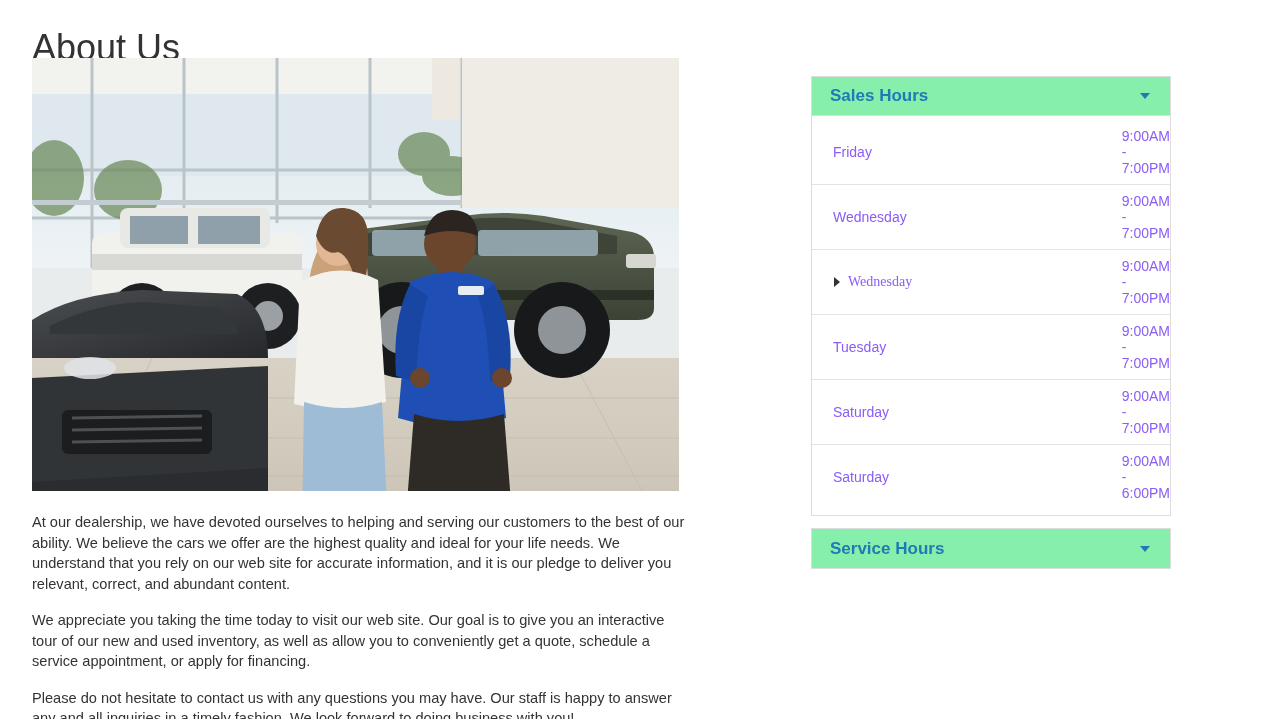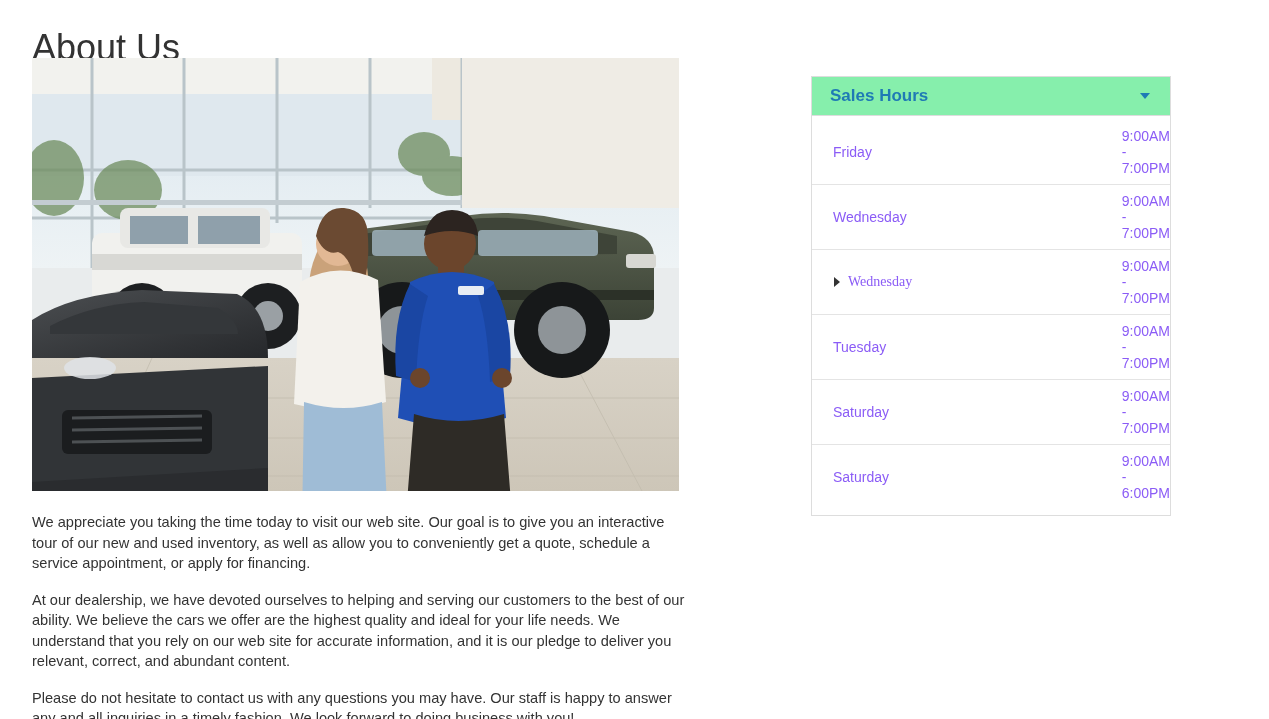--- a/index.html
+++ b/index.html
@@ -239,22 +239,22 @@
         <path d="M462 226 q20 36 16 92 l-20 6 q-2 -56 -12 -86 Z" fill="#1a46a3"></path>
         <path d="M382 356 q44 14 90 0 l10 126 q-54 14 -110 0 Z" fill="#2e2b26"></path>
         <circle cx="388" cy="320" r="10" fill="#6b452c"></circle>
         <circle cx="470" cy="320" r="10" fill="#6b452c"></circle>
         <rect x="426" y="228" width="26" height="9" rx="2" fill="#e8edf3"></rect>
       </g>
     </svg>
   </div>
 
   <div class="copy">
+    <p>At our dealership, we have devoted ourselves to helping and serving our customers to the best of our ability. We believe the cars we offer are the highest quality and ideal for your life needs. We understand that you rely on our web site for accurate information, and it is our pledge to deliver you relevant, correct, and abundant content.</p>
     <p>We appreciate you taking the time today to visit our web site. Our goal is to give you an interactive tour of our new and used inventory, as well as allow you to conveniently get a quote, schedule a service appointment, or apply for financing.</p>
-    <p>At our dealership, we have devoted ourselves to helping and serving our customers to the best of our ability. We believe the cars we offer are the highest quality and ideal for your life needs. We understand that you rely on our web site for accurate information, and it is our pledge to deliver you relevant, correct, and abundant content.</p>
     <p>Please do not hesitate to contact us with any questions you may have. Our staff is happy to answer any and all inquiries in a timely fashion. We look forward to doing business with you!</p>
   </div>
 
   <div class="rail">
 
     <div class="panel">
       <div class="panel-head">
         <span class="panel-title">Sales Hours</span>
         <span class="caret"></span>
       </div>
@@ -286,16 +286,22 @@
             </tr>
             <tr>
               <td class="day">Saturday</td>
               <td class="time">9:00AM - 6:00PM</td>
             </tr>
           </tbody>
         </table>
       </div>
     </div>
 
+    <div class="panel">
+      <div class="panel-head closed">
+        <span class="panel-title">Service Hours</span>
+        <span class="caret"></span>
+      </div>
+    </div>
 
 
   </div>
 </div>
 
 </body></html>

